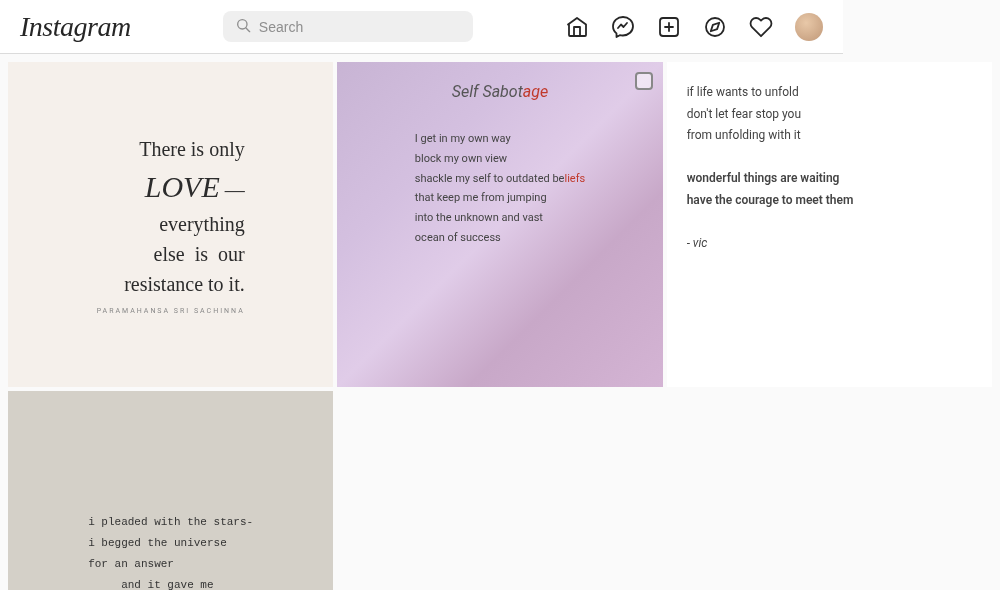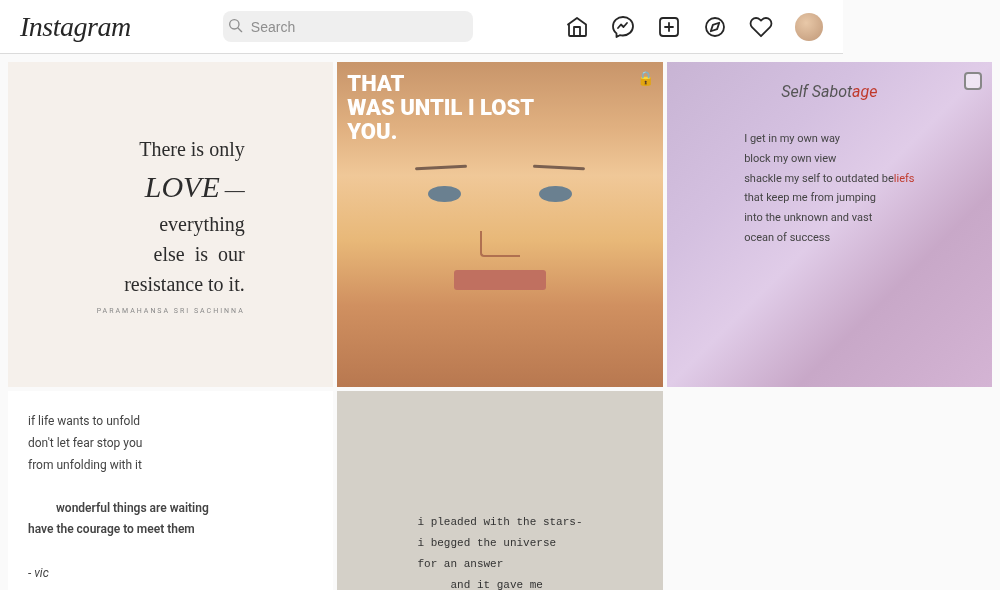--- a/index.html
+++ b/index.html
@@ -31,21 +31,21 @@
       color: #262626;
       font-style: italic;
       letter-spacing: -0.5px;
       font-weight: 400;
     }
     .search-bar {
       display: flex;
       align-items: center;
       background: #efefef;
       border-radius: 8px;
-      padding: 6px 4px;
+      padding: 6px 12px;
       width: 250px;
       gap: 8px;
     }
     .search-icon-svg {
       color: #8e8e8e;
       font-size: 13px;
     }
     .search-input {
       border: none;
       background: transparent;
@@ -238,21 +238,20 @@
       padding: 20px;
       flex: 1;
     }
     .post-5-poem {
       font-size: 12px;
       color: #444;
       line-height: 1.8;
     }
     .post-5-poem .bold-line {
       font-weight: 600;
-      margin-left: 28px;
     }
     .post-5-author {
       font-style: italic;
       margin-top: 10px;
       font-size: 12px;
     }
 
     
     .post-6 {
       background: #d4d0c8;
@@ -349,39 +348,20 @@
           <span class="post-1-italic">LOVE</span> —<br>
           everything<br>
           else &nbsp;is &nbsp;our<br>
           resistance to it.
         </div>
         <div class="post-1-author">PARAMAHANSA SRI SACHINNA</div>
       </div>
     </div>
 
 
-    <div class="post-item post-3" style="background: linear-gradient(180deg, #c49a70 0%, #d8aa80 25%, #e8c090 50%, #d09870 75%, #c08860 100%);">
-      <div class="post-3-overlay-text">
-        THAT<br>WAS UNTIL I LOST<br>YOU.
-      </div>
-      <span class="post-3-lock">🔒</span>
-
-      <div style="position:absolute;inset:0;background:linear-gradient(to bottom, #c8956a 0%, #e0b080 20%, #f0c898 35%, #e8b878 55%, #d09060 75%, #b87850 100%);">
-
-        <div style="position:absolute;top:38%;left:28%;width:10%;height:5%;background:#6a8090;border-radius:50%;"></div>
-        <div style="position:absolute;top:38%;right:28%;width:10%;height:5%;background:#6a8090;border-radius:50%;"></div>
-
-        <div style="position:absolute;top:52%;left:44%;width:12%;height:8%;border-left:2px solid #b07050;border-bottom:2px solid #b07050;border-radius:0 0 0 4px;"></div>
-
-        <div style="position:absolute;top:64%;left:36%;width:28%;height:6%;background:#c07060;border-radius:3px;"></div>
-
-        <div style="position:absolute;top:32%;left:24%;width:16%;height:3px;background:#7a6050;border-radius:2px;transform:rotate(-3deg)"></div>
-        <div style="position:absolute;top:32%;right:24%;width:16%;height:3px;background:#7a6050;border-radius:2px;transform:rotate(3deg)"></div>
-      </div>
-    </div>
 
     <div class="post-item post-4">
       <div class="post-4-checkbox"></div>
       <div class="post-4-title">
         Self Sabot<span class="post-4-highlight">age</span>
       </div>
       <div class="post-4-text">
         I get in my own way<br>
         block my own view<br>
         shackle my self to outdated be<span class="post-4-highlight">liefs</span><br>

